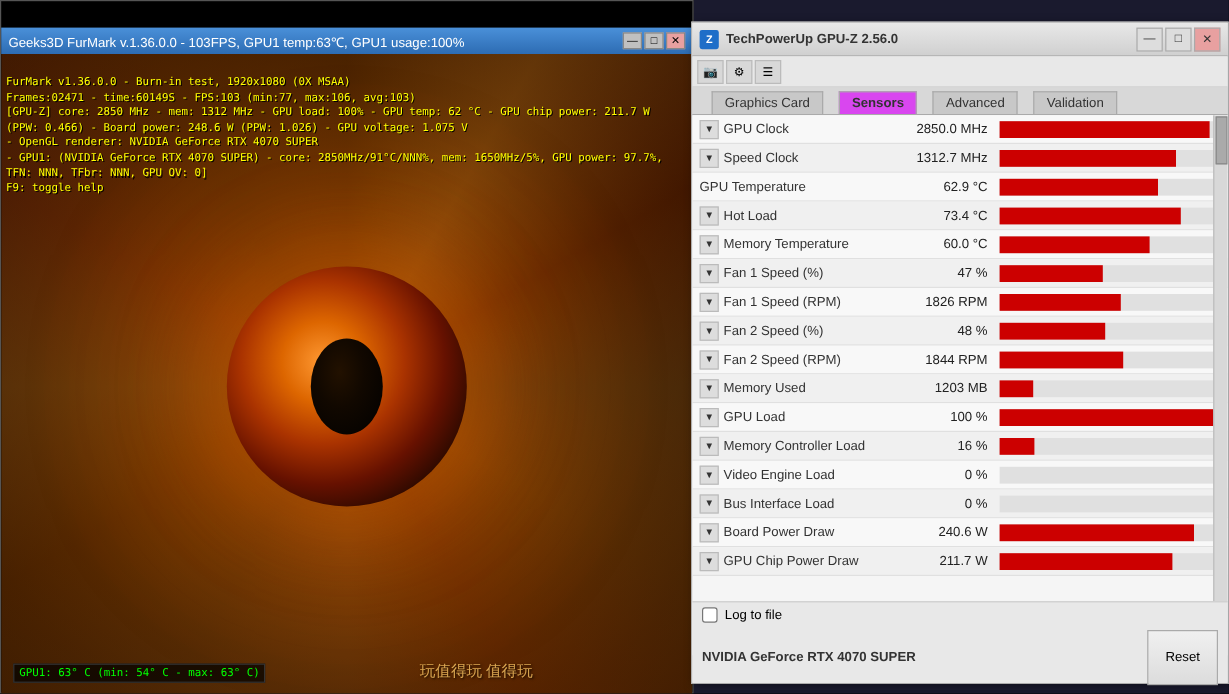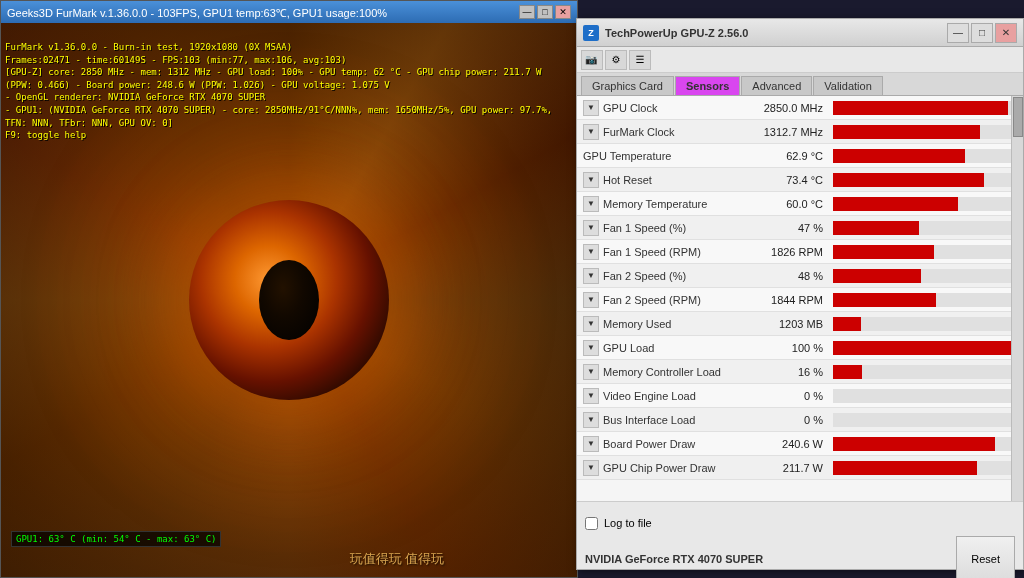--- a/index.html
+++ b/index.html
@@ -26,20 +26,21 @@
     .furmark-titlebar {
       height: 22px;
       background: linear-gradient(to bottom, #4a90d9, #2d6cb3);
       display: flex;
       align-items: center;
       justify-content: space-between;
       padding: 0 6px;
       color: white;
       font-size: 11px;
       font-weight: normal;
+      margin-top: 22px;
     }
 
     .furmark-title-text {
       flex: 1;
     }
 
     .furmark-controls {
       display: flex;
       gap: 2px;
     }
@@ -228,22 +229,22 @@
       align-items: center;
       justify-content: center;
       cursor: pointer;
       font-size: 10px;
     }
 
     
     .gpuz-tabs {
       display: flex;
       background: #d8d8d8;
-      padding: 3px 4px 0;
-      gap: 1px;
+      padding: 3px 16px 0;
+      gap: 13px;
       border-bottom: 1px solid #aaa;
     }
 
     .gpuz-tab {
       padding: 3px 10px;
       background: #c8c8c8;
       border: 1px solid #aaa;
       border-bottom: none;
       font-size: 11px;
       cursor: pointer;
@@ -327,24 +328,24 @@
       bottom: 0;
       left: 0;
       right: 0;
       height: 68px;
       background: #e8e8e8;
       border-top: 1px solid #ccc;
     }
 
     .gpuz-checkbox-row {
       display: flex;
+      align-items: center;
       padding: 4px 8px;
       gap: 6px;
       font-size: 11px;
-      margin-top: 11px;
     }
 
     .gpuz-footer {
       display: flex;
       align-items: center;
       justify-content: space-between;
       padding: 2px 8px;
     }
 
     .gpuz-gpu-name {
@@ -454,40 +455,40 @@
             <span>GPU Clock</span>
           </div>
           <div class="sensor-value">2850.0 MHz</div>
           <div class="sensor-bar-container">
             <div class="sensor-bar" style="width: 95%;"></div>
           </div>
         </div>
         <div class="sensor-row">
           <div class="sensor-label">
             <div class="sensor-dropdown">▼</div>
-            <span>FurMark Clock</span>
+            <span>Speed Clock</span>
           </div>
           <div class="sensor-value">1312.7 MHz</div>
           <div class="sensor-bar-container">
             <div class="sensor-bar" style="width: 80%;"></div>
           </div>
         </div>
         <div class="sensor-row">
           <div class="sensor-label">
             <span>GPU Temperature</span>
           </div>
           <div class="sensor-value">62.9 °C</div>
           <div class="sensor-bar-container">
             <div class="sensor-bar" style="width: 72%;"></div>
           </div>
         </div>
         <div class="sensor-row">
           <div class="sensor-label">
             <div class="sensor-dropdown">▼</div>
-            <span>Hot Reset</span>
+            <span>Hot Load</span>
           </div>
           <div class="sensor-value">73.4 °C</div>
           <div class="sensor-bar-container">
             <div class="sensor-bar" style="width: 82%;"></div>
           </div>
         </div>
         <div class="sensor-row">
           <div class="sensor-label">
             <div class="sensor-dropdown">▼</div>
             <span>Memory Temperature</span>

